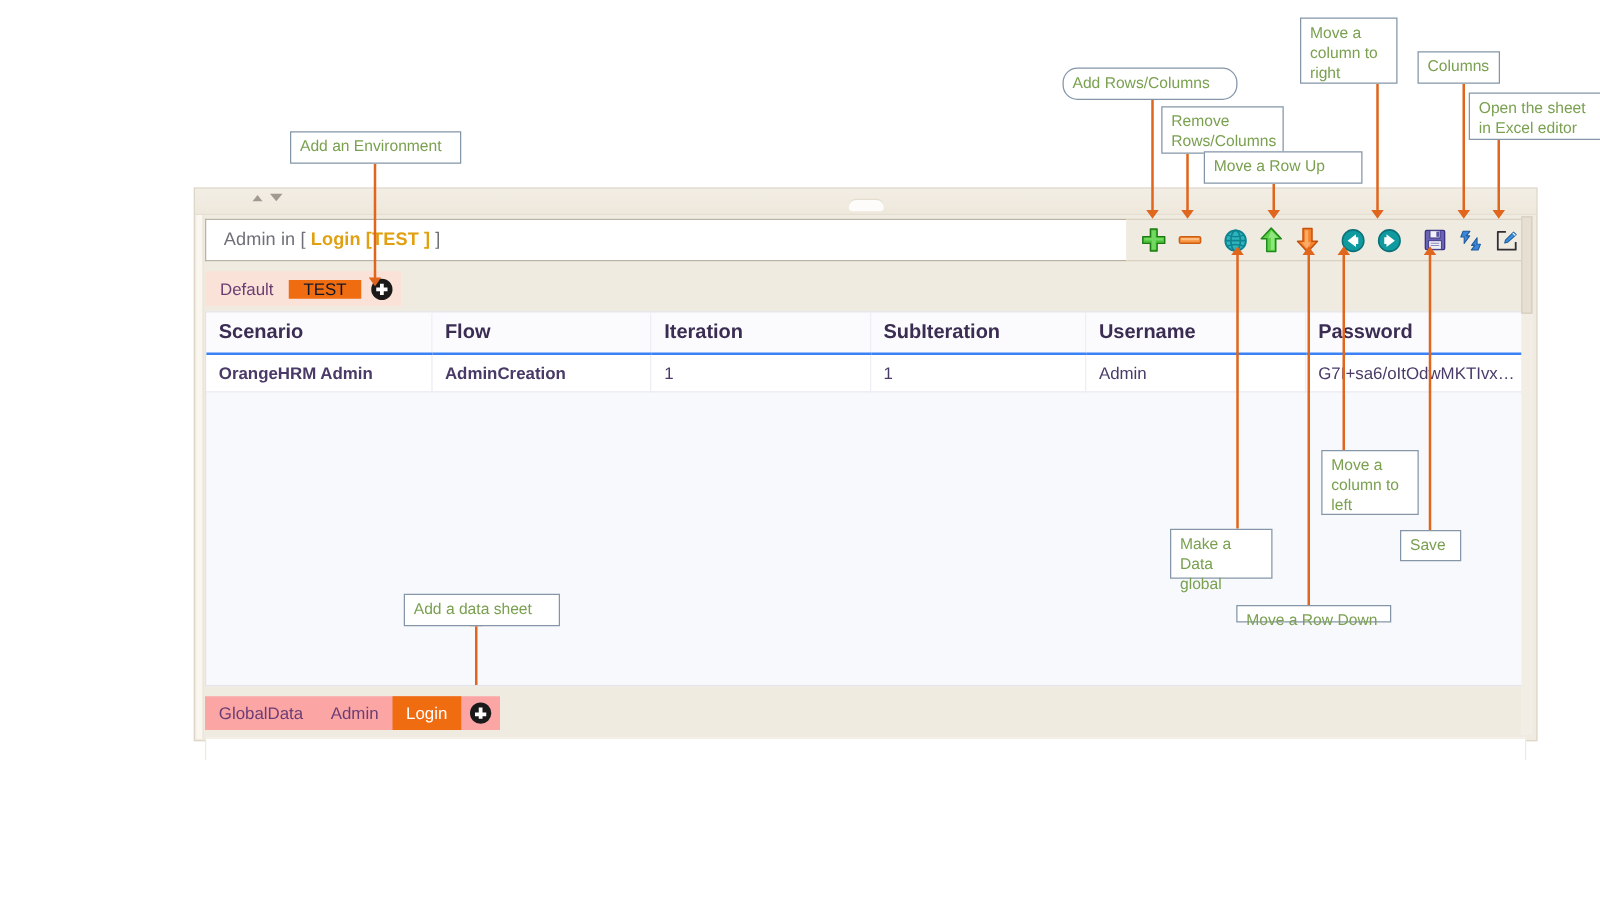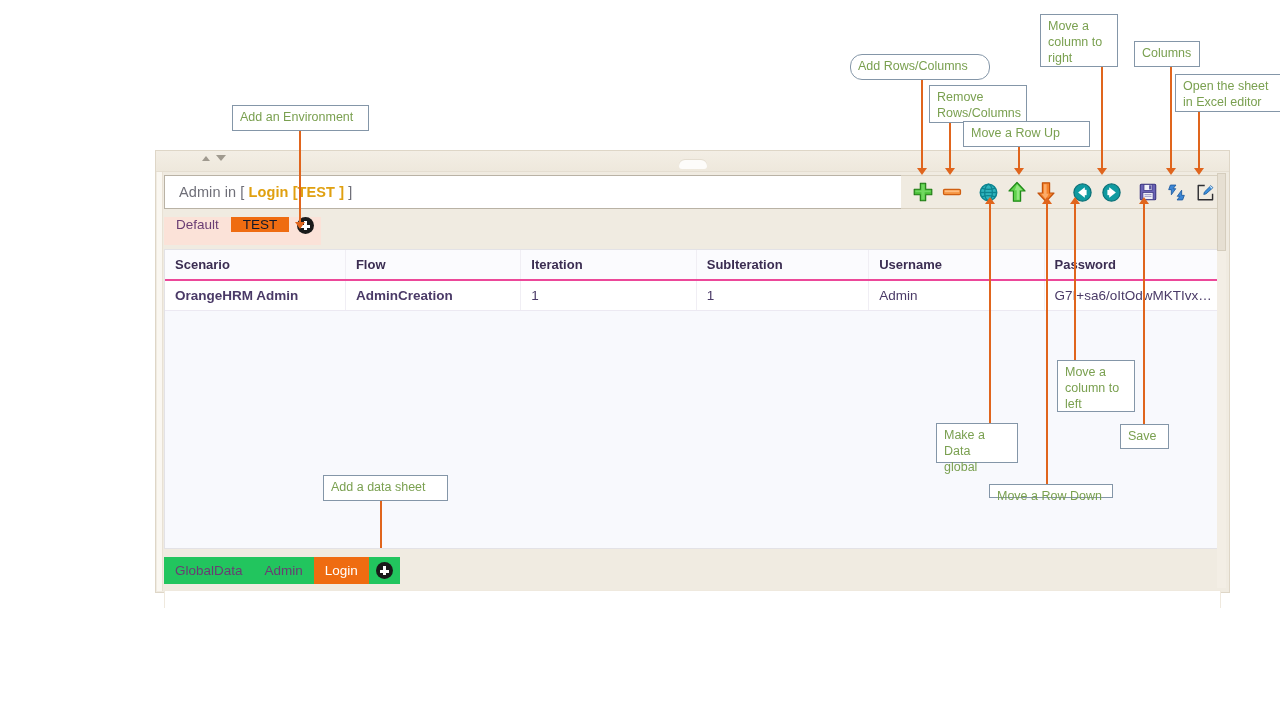--- a/index.html
+++ b/index.html
@@ -148,21 +148,21 @@
     cursor: default;
   }
   .tbtn.sep { margin-left: 8px; }
 
   
   .env-tabs {
     margin: 8px 8px 0 8px;
     height: 28px;
     background: #fbe2d8;
     display: flex;
-    align-items: flex-start;
+    align-items: center;
     width: 157px;
     box-sizing: border-box;
   }
   .env-tab {
     display: flex;
     align-items: center;
     padding: 0 12px;
     font-size: 13.5px;
     color: #6a3d73;
   }
@@ -200,26 +200,26 @@
     overflow: hidden;
     position: relative;
   }
   table.grid {
     width: 100%;
     border-collapse: collapse;
     table-layout: fixed;
   }
   table.grid th {
     text-align: left;
-    font-size: 13px;
+    font-size: 16px;
     color: #3b2d52;
     font-weight: bold;
     padding: 7px 0 7px 10px;
     background: #fbfbfe;
-    border-bottom: 2px solid #ec4899;
+    border-bottom: 2px solid #3b82f6;
     white-space: nowrap;
     margin-top: 28px;
   }
   table.grid td {
     font-size: 13.5px;
     color: #4a3a67;
     font-weight: bold;
     padding: 7px 0 7px 10px;
     background: #ffffff;
     border-bottom: 1px solid #ece9f2;
@@ -228,21 +228,21 @@
     overflow: hidden;
     text-overflow: ellipsis;
   }
   table.grid th:not(:last-child) { border-right: 1px solid #f0eef4; }
   table.grid td.plain { font-weight: normal; }
 
   
   .sheet-tabs {
     margin: 8px 8px 0 8px;
     height: 27px;
-    background: #22c55e;
+    background: #fca5a5;
     display: flex;
     align-items: stretch;
     width: 236px;
     box-sizing: border-box;
   }
   .sheet-tab {
     display: flex;
     align-items: center;
     padding: 0 11px;
     font-size: 13.5px;

